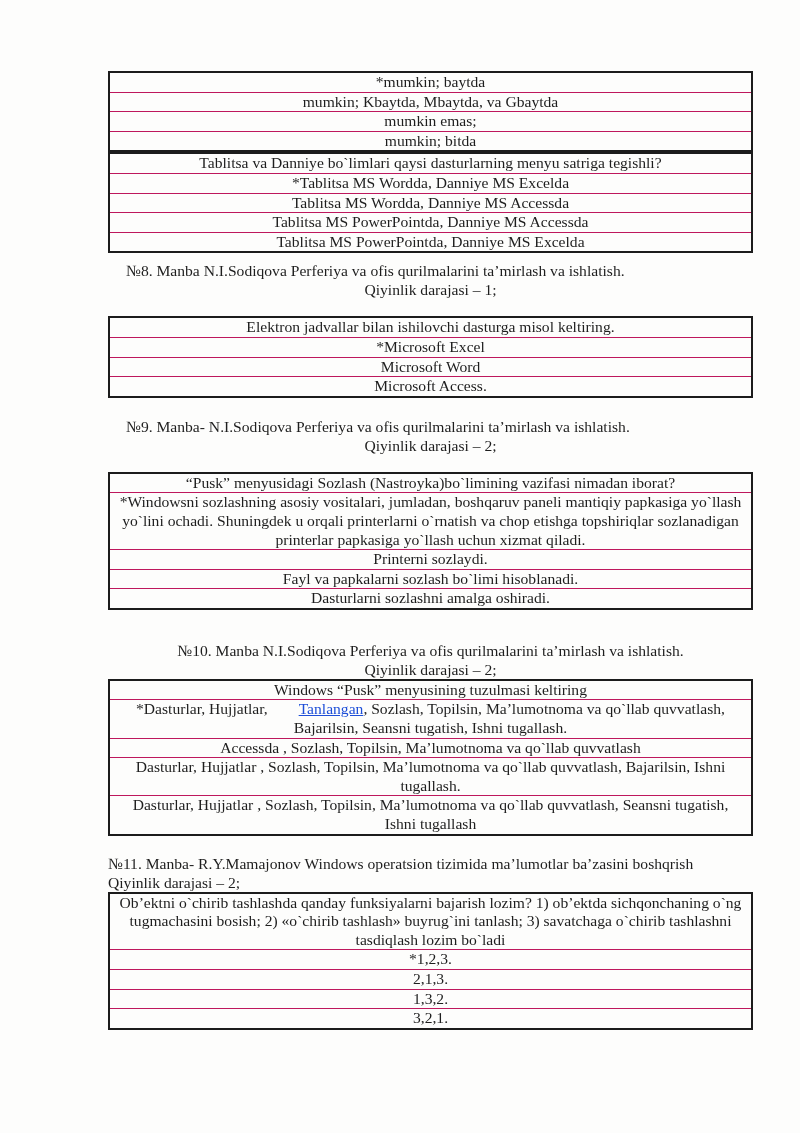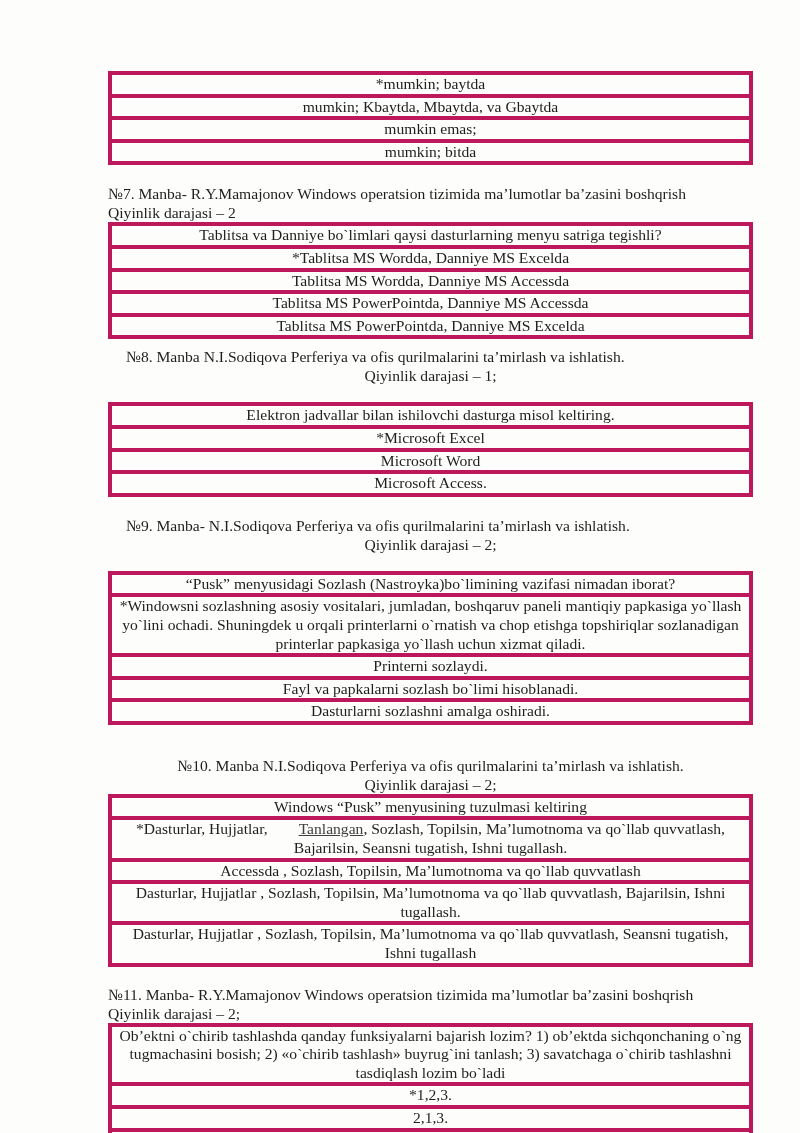--- a/index.html
+++ b/index.html
@@ -13,21 +13,21 @@
   .page { width: 800px; height: 1133px; overflow: hidden; position: relative; background: #fdfdfc; }
   .content { margin-left: 108px; width: 645px; }
 
   table.qtable {
     width: 100%;
     border-collapse: collapse;
     border: 2px solid #1c1c1c;
     table-layout: fixed;
   }
   table.qtable td {
-    border: 4px solid #be185d;
+    border: 1px solid #be185d;
     text-align: center;
     font-size: 15.6px;
     line-height: 18.6px;
     padding: 0 6px;
     height: 18px;
     vertical-align: middle;
     word-wrap: break-word;
   }
 
   .table-top { margin-top: 71px; }
@@ -40,21 +40,21 @@
   .sec7-heading  { margin-top: 19px; }
   .sec8-heading  { margin-top: 8px; }
   .sec9-heading  { margin-top: 19px; }
   .sec10-heading { margin-top: 31px; }
   .sec11-heading { margin-top: 18px; }
 
   .t8  { margin-top: 17px; }
   .t9  { margin-top: 17px; }
 
   a.inline-link {
-    color: #404040;
+    color: #1d4ed8;
     text-decoration: underline;
     cursor: pointer;
     margin-left: 27px;
   }
 </style>
 </head>
 <body>
 
 <div class="page">
   <div class="content">
@@ -69,24 +69,20 @@
           </tr>
         <tr>
             <td>mumkin emas;</td>
           </tr>
         <tr>
             <td>mumkin; bitda</td>
           </tr>
       </tbody>
     </table>
 
-    <div class="heading sec7-heading">
-      <div class="line">№7. Manba- R.Y.Mamajonov Windows operatsion tizimida ma’lumotlar ba’zasini boshqrish</div>
-      <div class="line">Qiyinlik darajasi – 2</div>
-    </div>
     <table class="qtable">
       <tbody>
         <tr>
             <td>Tablitsa va Danniye bo`limlari qaysi dasturlarning menyu satriga tegishli?</td>
           </tr>
         <tr>
             <td>*Tablitsa MS Wordda, Danniye MS Excelda</td>
           </tr>
         <tr>
             <td>Tablitsa MS Wordda, Danniye MS Accessda</td>

